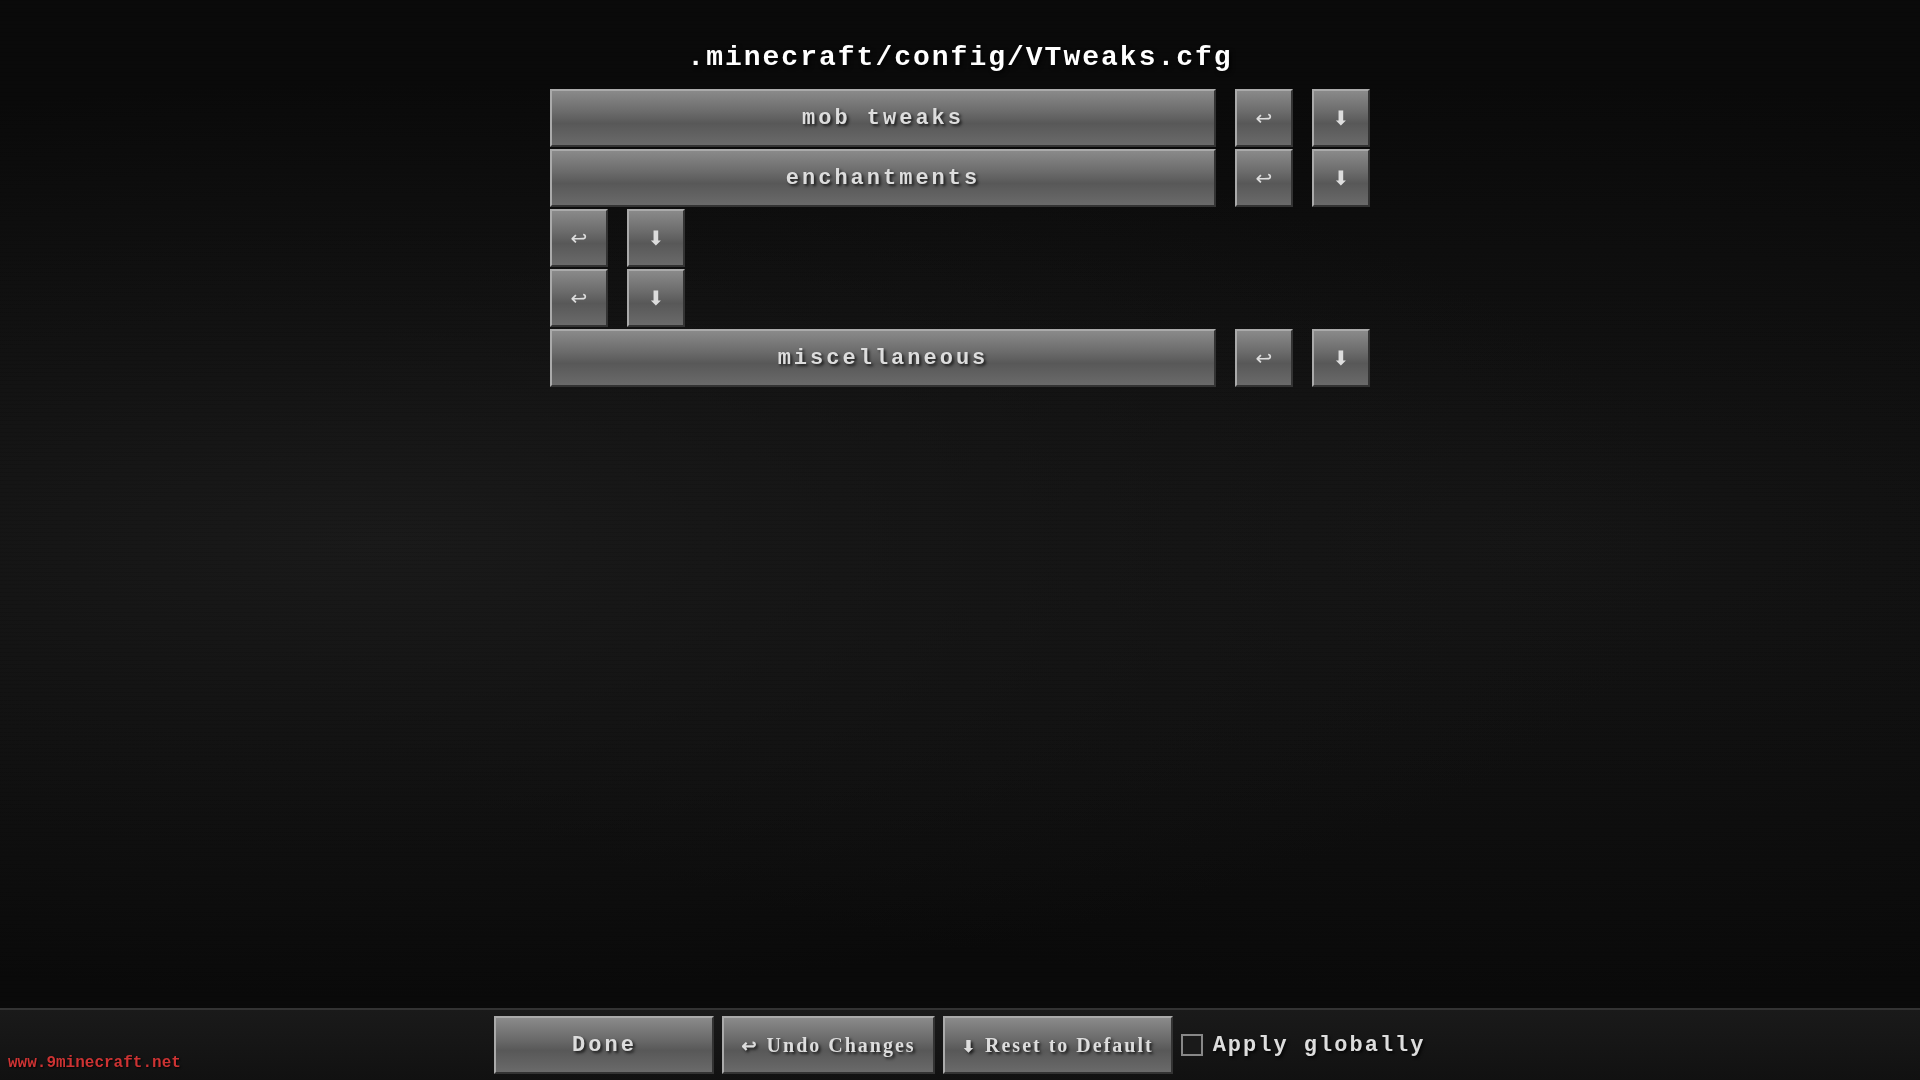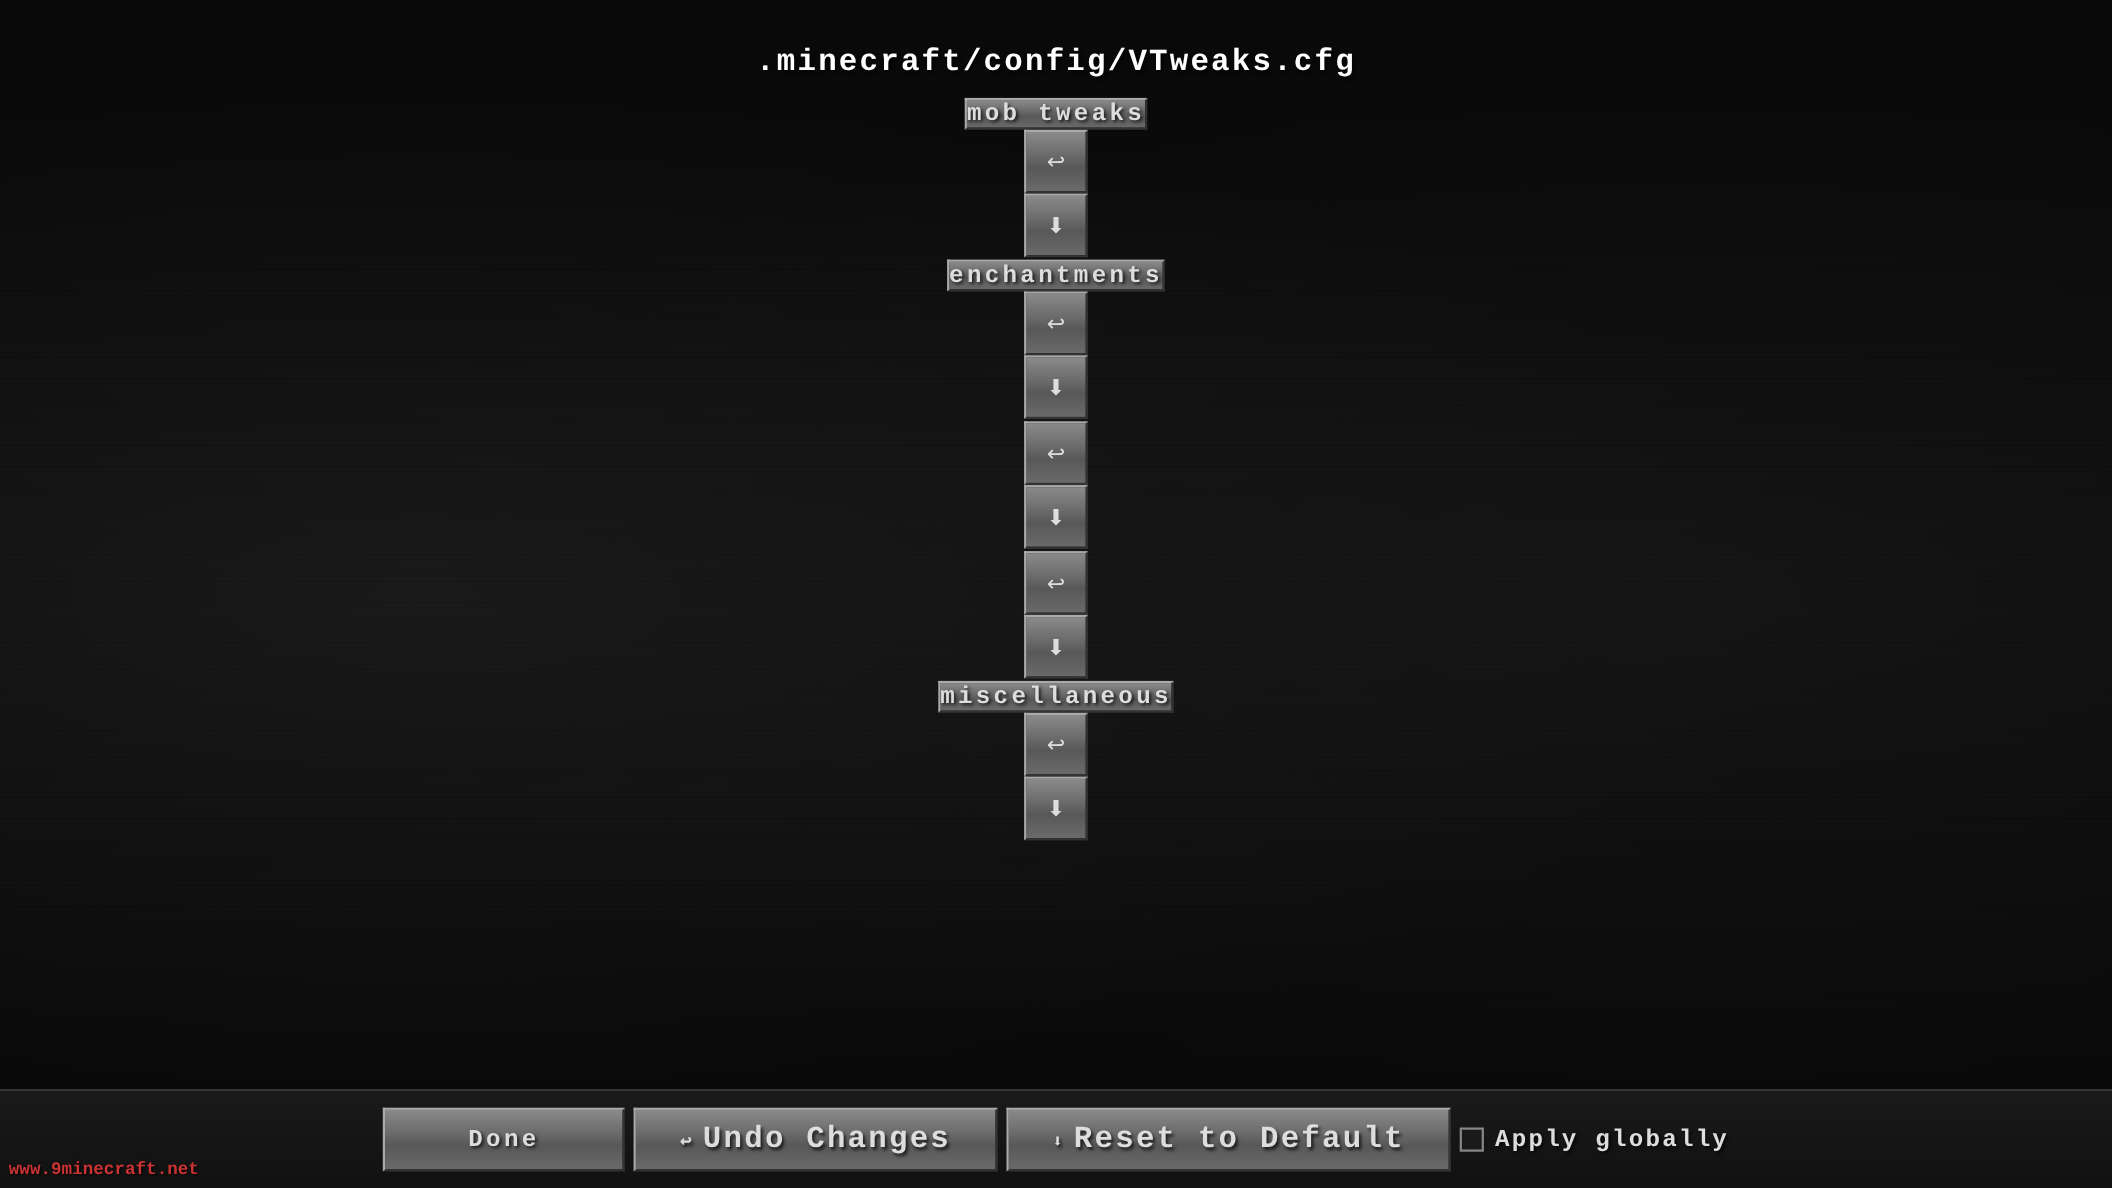--- a/index.html
+++ b/index.html
@@ -61,23 +61,23 @@
     .menu-list {
       display: flex;
       flex-direction: column;
       gap: 0px;
       margin-top: 16px;
       width: 820px;
     }
 
     .menu-row {
       display: flex;
-      flex-direction: column;
-      align-items: center;
-      gap: 0;
+      flex-direction: row;
+      align-items: center;
+      gap: 19px;
       margin-bottom: 2px;
     }
 
     .menu-button {
       flex: 1;
       height: 58px;
       background: linear-gradient(to bottom, #8a8a8a 0%, #6a6a6a 40%, #585858 60%, #6a6a6a 100%);
       border: none;
       border-top: 2px solid #aaaaaa;
       border-left: 2px solid #aaaaaa;
@@ -109,21 +109,21 @@
       align-items: center;
       justify-content: center;
     }
 
     
     .bottom-bar {
       position: absolute;
       bottom: 0;
       left: 0;
       width: 100%;
-      height: 90px;
+      height: 72px;
       background: linear-gradient(to bottom, #1a1a1a, #111111);
       border-top: 2px solid #333333;
       display: flex;
       align-items: center;
       justify-content: center;
       gap: 8px;
     }
 
     .done-button {
       width: 220px;
@@ -139,30 +139,30 @@
       font-family: 'Courier New', Courier, monospace;
       letter-spacing: 3px;
       cursor: pointer;
       text-align: center;
       text-shadow: 2px 2px 3px rgba(0,0,0,0.7);
       font-weight: bold;
     }
 
     .action-button {
       height: 58px;
-      padding: 0 40px;
-      background: linear-gradient(to bottom, #8a8a8a 0%, #6a6a6a 40%, #585858 60%, #6a6a6a 100%);
-      border: none;
-      border-top: 2px solid #aaaaaa;
-      border-left: 2px solid #aaaaaa;
-      border-right: 2px solid #333333;
-      border-bottom: 2px solid #333333;
-      color: #dddddd;
-      font-size: 28px;
-      font-family: Liberation Mono, monospace;
+      padding: 0 17px;
+      background: linear-gradient(to bottom, #8a8a8a 0%, #6a6a6a 40%, #585858 60%, #6a6a6a 100%);
+      border: none;
+      border-top: 2px solid #aaaaaa;
+      border-left: 2px solid #aaaaaa;
+      border-right: 2px solid #333333;
+      border-bottom: 2px solid #333333;
+      color: #dddddd;
+      font-size: 20px;
+      font-family: Liberation Serif, serif;
       letter-spacing: 2px;
       cursor: pointer;
       text-align: center;
       text-shadow: 2px 2px 3px rgba(0,0,0,0.7);
       font-weight: bold;
       display: flex;
       align-items: center;
       gap: 8px;
     }
 

